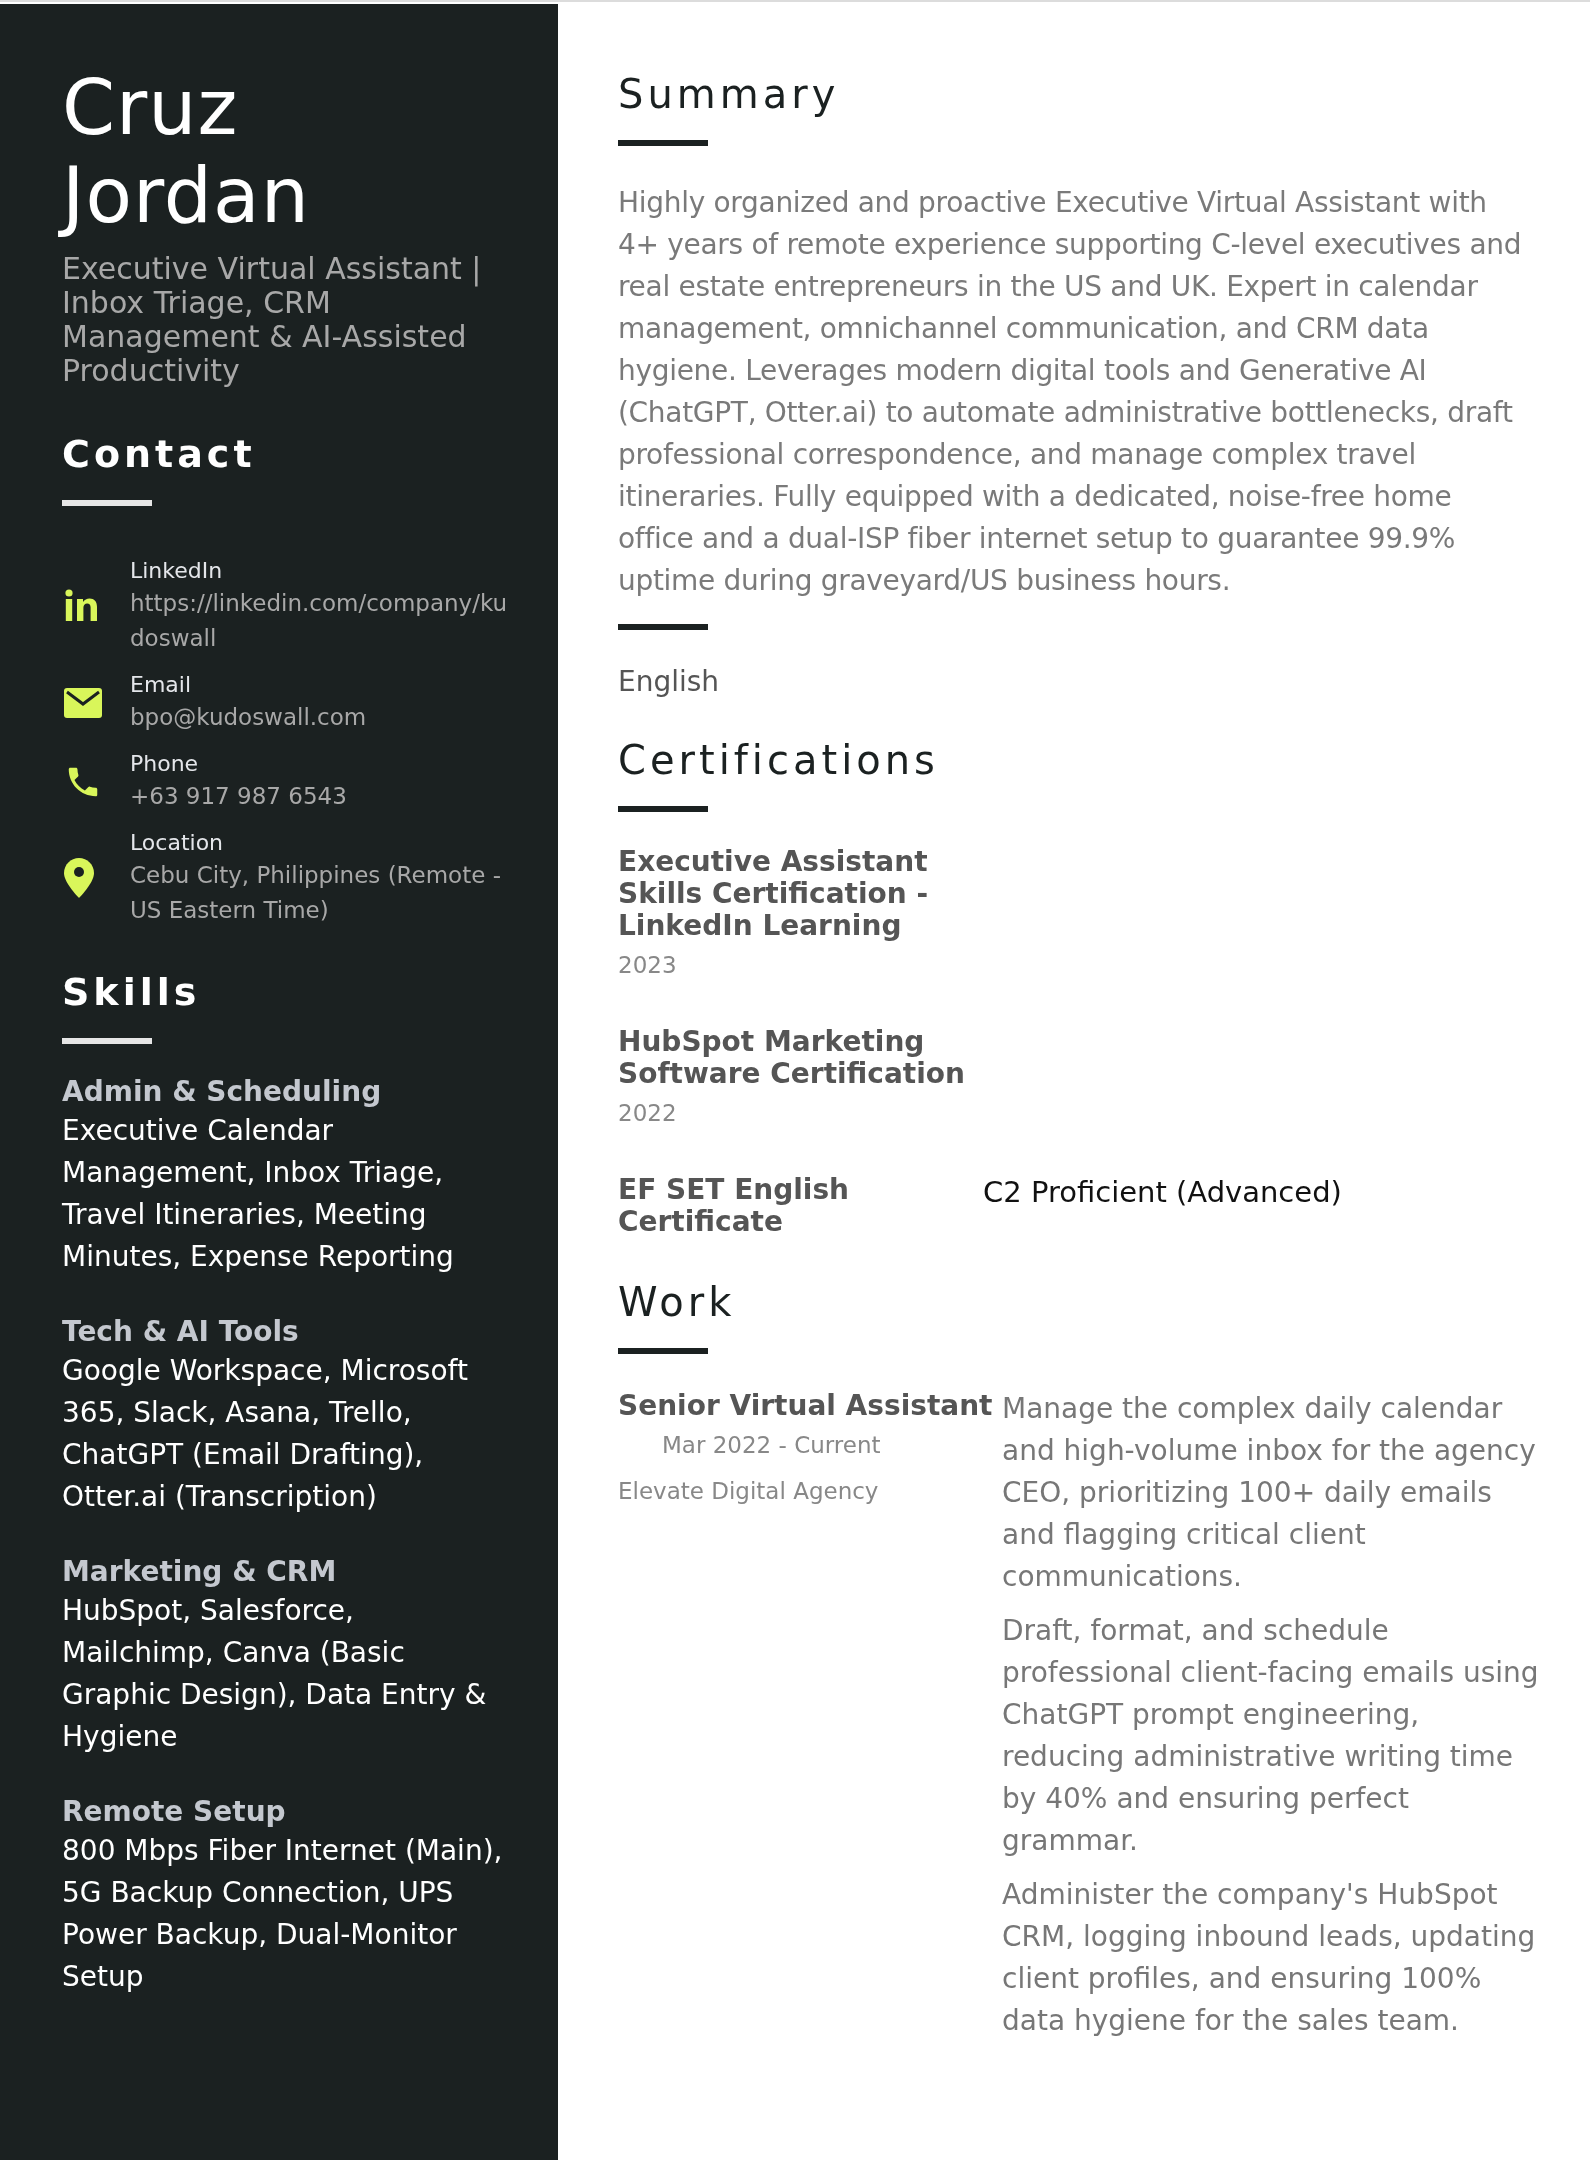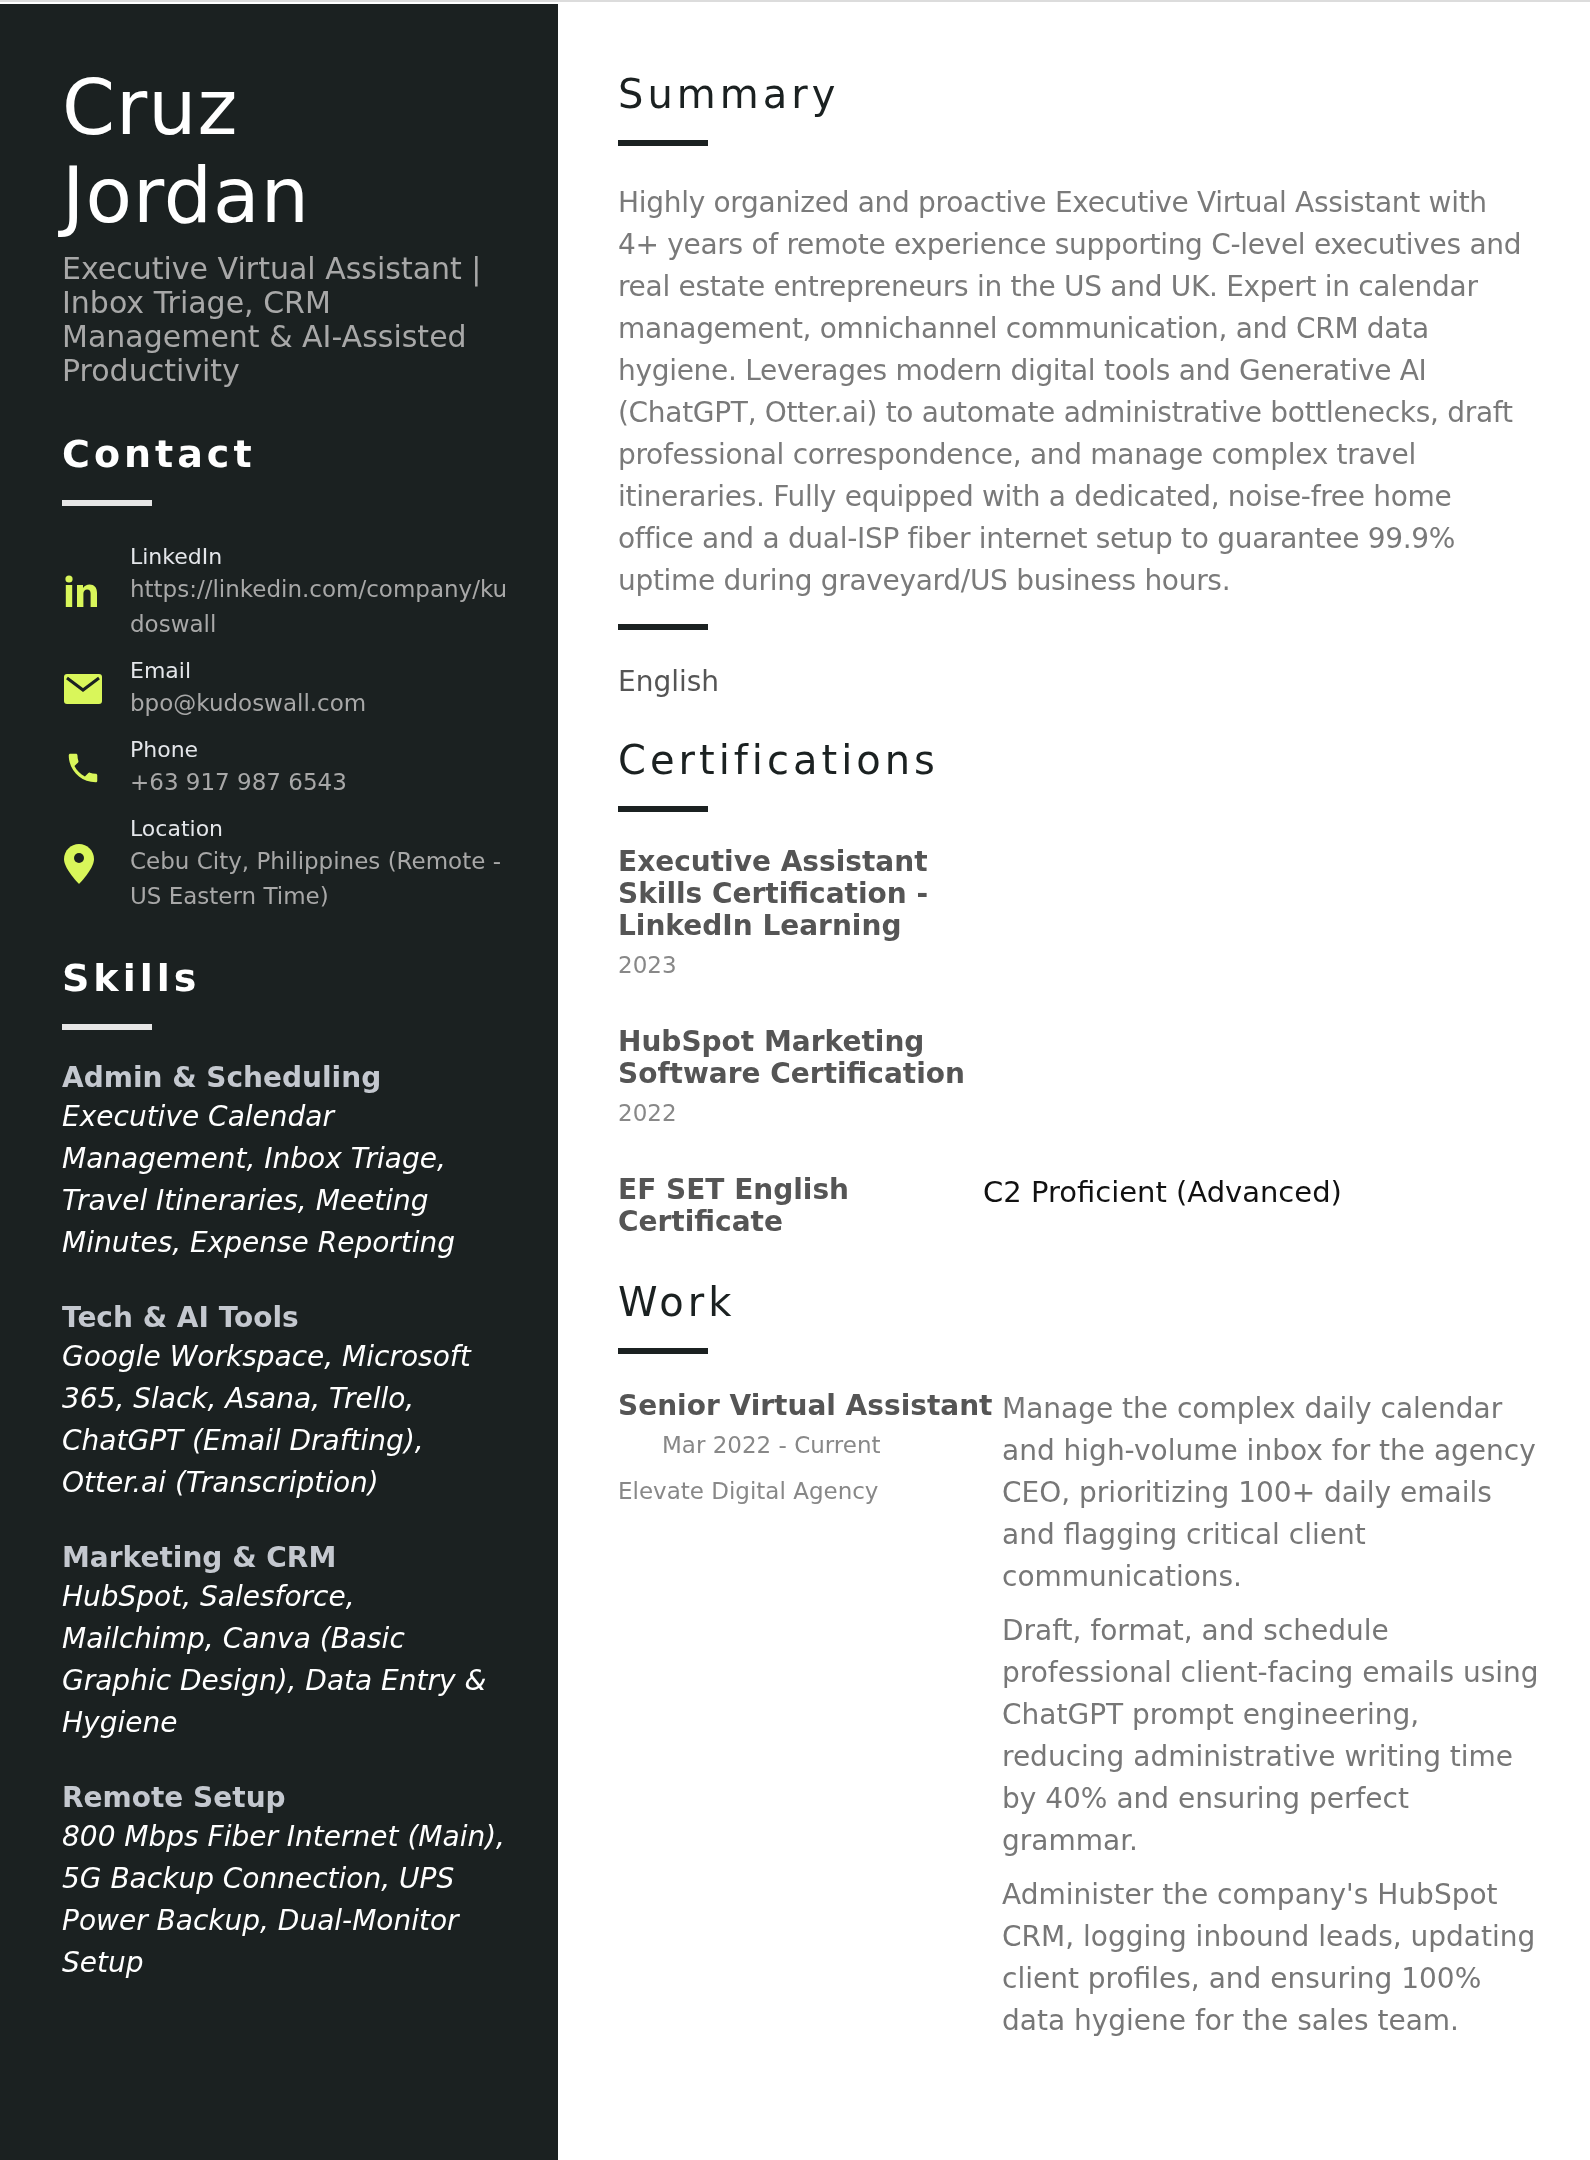--- a/index.html
+++ b/index.html
@@ -19,33 +19,33 @@
     margin-top: 12px; font-family: "DejaVu Sans", sans-serif; font-size: 30px;
     line-height: 34px; color: #a8a8a8; width: 460px;
   }
   .side-section-title {
     font-family: "DejaVu Sans", sans-serif; font-size: 38px; letter-spacing: 4px;
     font-weight: 600; color: #ffffff; line-height: 44px;
   }
   .side-underline { width: 90px; height: 6px; background: #e6e6e6; margin-top: 24px; }
   .contact-title { margin-top: 44px; }
 
-  .contact-list { margin-top: 36px; width: 450px; }
+  .contact-list { margin-top: 50px; width: 450px; }
   .contact-item { display: flex; align-items: center; margin-bottom: 14px; }
   .contact-icon { width: 68px; flex: 0 0 68px; display: flex; align-items: center; justify-content: flex-start; padding-left: 2px; }
   .contact-icon svg { display: block; }
   .contact-text { flex: 1; }
   .contact-label { font-family: "DejaVu Sans", sans-serif; font-size: 22px; line-height: 30px; color: #e4e6ea; }
   .contact-value { font-family: "DejaVu Sans", sans-serif; font-size: 23px; line-height: 35px; color: #a8a8a8; word-break: break-all; }
 
   .skills-title { margin-top: 42px; }
   .skills-list { margin-top: 30px; width: 450px; }
   .skill-group { margin-bottom: 36px; }
   .skill-name { font-family: "DejaVu Sans", sans-serif; font-weight: 700; font-size: 28px; line-height: 36px; color: #c4c8cf; }
-  .skill-items { font-family: "DejaVu Sans", sans-serif; font-style: italic; font-size: 28px; line-height: 42px; color: #ffffff; }
+  .skill-items { font-family: "DejaVu Sans", sans-serif; font-size: 28px; line-height: 42px; color: #ffffff; }
 
   .main { position: absolute; left: 618px; top: 10px; width: 930px; }
   .sec-title {
     font-family: "DejaVu Sans", sans-serif; font-size: 40px; letter-spacing: 4px;
     color: #1b2121; font-weight: 500; line-height: 48px;
   }
   .sec-underline { width: 90px; height: 6px; background: #1b2121; margin-top: 22px; }
   .summary-title { margin-top: 58px; }
   .summary-text {
     margin-top: 36px; font-family: "DejaVu Sans", sans-serif; font-size: 28px;

